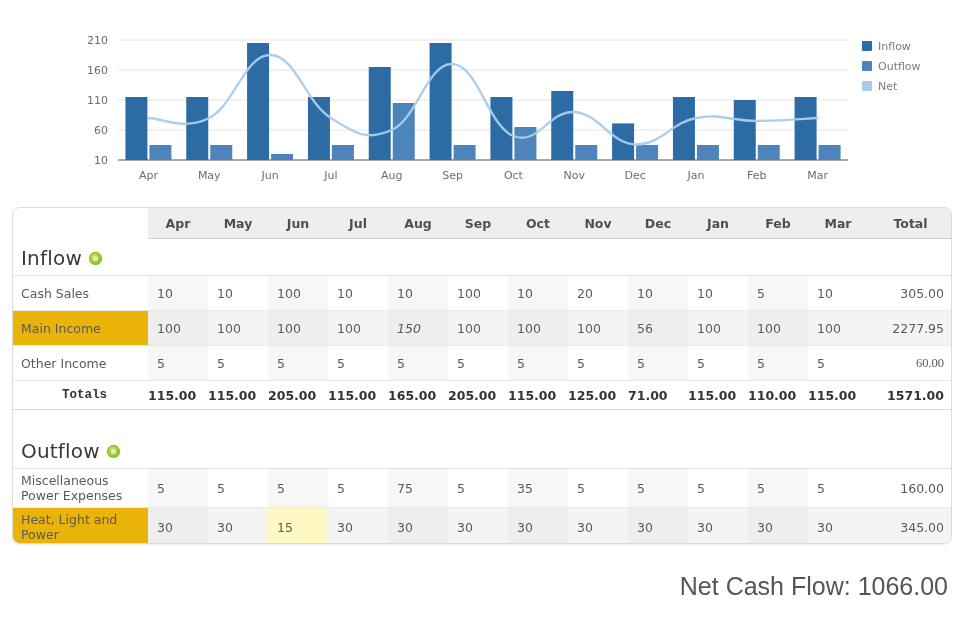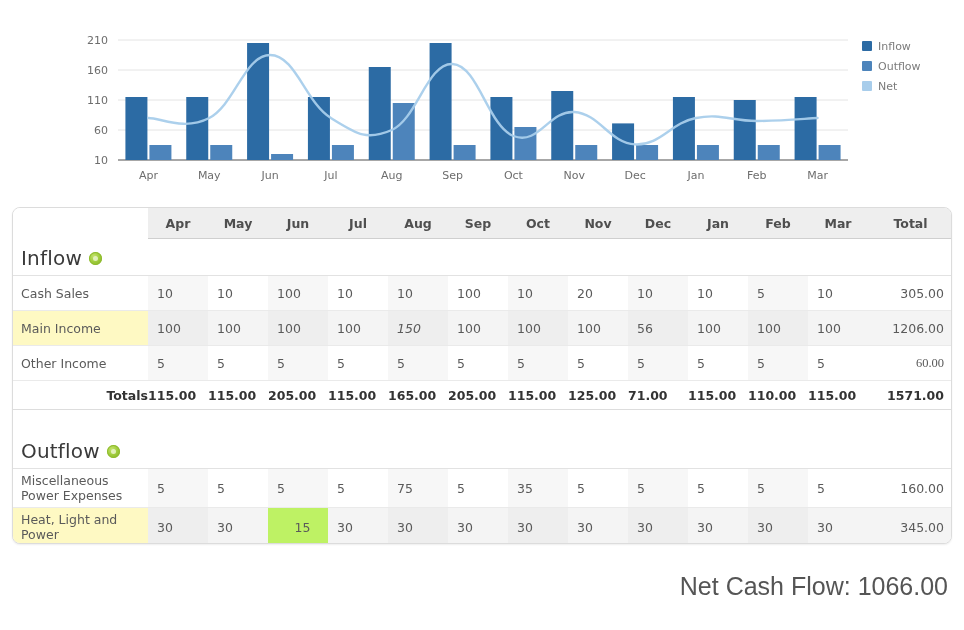--- a/index.html
+++ b/index.html
@@ -139,31 +139,31 @@
   }
   tr.data-row td.val {
     padding-left: 9px;
     text-align: left;
   }
   tr.data-row td.tot {
     padding-right: 9px;
     text-align: right;
   }
   tr.data-row.alt td { background: #f2f2f2; }
-  tr.data-row.alt td.lbl { background: #fef9c3; }
+  tr.data-row.alt td.lbl { background: #eab308; }
 
   tr.totals-row td {
     height: 28px;
     font-weight: bold;
     color: #333333;
     background: #ffffff;
     border-bottom: 1px solid #dddddd;
     border-top: 1px solid #dddddd;
   }
-  tr.totals-row td.lbl { padding-left: 8px; text-align: right; }
+  tr.totals-row td.lbl { padding-left: 8px; text-align: center; font-family: Liberation Mono, monospace; }
   tr.totals-row td.val { text-align: left; padding-right: 7px; }
   tr.totals-row td.tot { text-align: right; padding-right: 9px; }
 
   tr.spacer-row td { height: 22px; background: #ffffff; border: 0; }
 
   
   #net-cash-flow {
     position: absolute;
     right: 16px;
     top: 572px;
@@ -297,21 +297,21 @@
           <td class="val" style="background: rgb(238, 238, 238);">100</td>
           <td class="val" style="background: rgb(244, 244, 244);">100</td>
           <td class="val" style="background: rgb(238, 238, 238); font-style: italic;">150</td>
           <td class="val" style="background: rgb(244, 244, 244);">100</td>
           <td class="val" style="background: rgb(238, 238, 238);">100</td>
           <td class="val" style="background: rgb(244, 244, 244);">100</td>
           <td class="val" style="background: rgb(238, 238, 238);">56</td>
           <td class="val" style="background: rgb(244, 244, 244);">100</td>
           <td class="val" style="background: rgb(238, 238, 238);">100</td>
           <td class="val" style="background: rgb(244, 244, 244);">100</td>
-          <td class="tot" style="background: rgb(244, 244, 244);">1206.00</td>
+          <td class="tot" style="background: rgb(244, 244, 244);">2277.95</td>
         </tr>
         <tr class="data-row">
           <td class="lbl">Other Income</td>
           <td class="val" style="background: rgb(247, 247, 247);">5</td>
           <td class="val" style="background: rgb(255, 255, 255);">5</td>
           <td class="val" style="background: rgb(247, 247, 247);">5</td>
           <td class="val" style="background: rgb(255, 255, 255);">5</td>
           <td class="val" style="background: rgb(247, 247, 247);">5</td>
           <td class="val" style="background: rgb(255, 255, 255);">5</td>
           <td class="val" style="background: rgb(247, 247, 247);">5</td>
@@ -357,21 +357,21 @@
           <td class="val" style="background: rgb(247, 247, 247);">5</td>
           <td class="val" style="background: rgb(255, 255, 255);">5</td>
           <td class="val" style="background: rgb(247, 247, 247);">5</td>
           <td class="val" style="background: rgb(255, 255, 255);">5</td>
           <td class="tot" style="background: rgb(255, 255, 255);">160.00</td>
         </tr>
         <tr class="data-row alt">
           <td class="lbl">Heat, Light and Power</td>
           <td class="val" style="background: rgb(238, 238, 238);">30</td>
           <td class="val" style="background: rgb(244, 244, 244);">30</td>
-          <td class="val" style="background: #bef264; text-align: center;">15</td>
+          <td class="val" style="background: #fef9c3;">15</td>
           <td class="val" style="background: rgb(244, 244, 244);">30</td>
           <td class="val" style="background: rgb(238, 238, 238);">30</td>
           <td class="val" style="background: rgb(244, 244, 244);">30</td>
           <td class="val" style="background: rgb(238, 238, 238);">30</td>
           <td class="val" style="background: rgb(244, 244, 244);">30</td>
           <td class="val" style="background: rgb(238, 238, 238);">30</td>
           <td class="val" style="background: rgb(244, 244, 244);">30</td>
           <td class="val" style="background: rgb(238, 238, 238);">30</td>
           <td class="val" style="background: rgb(244, 244, 244);">30</td>
           <td class="tot" style="background: rgb(244, 244, 244);">345.00</td>

